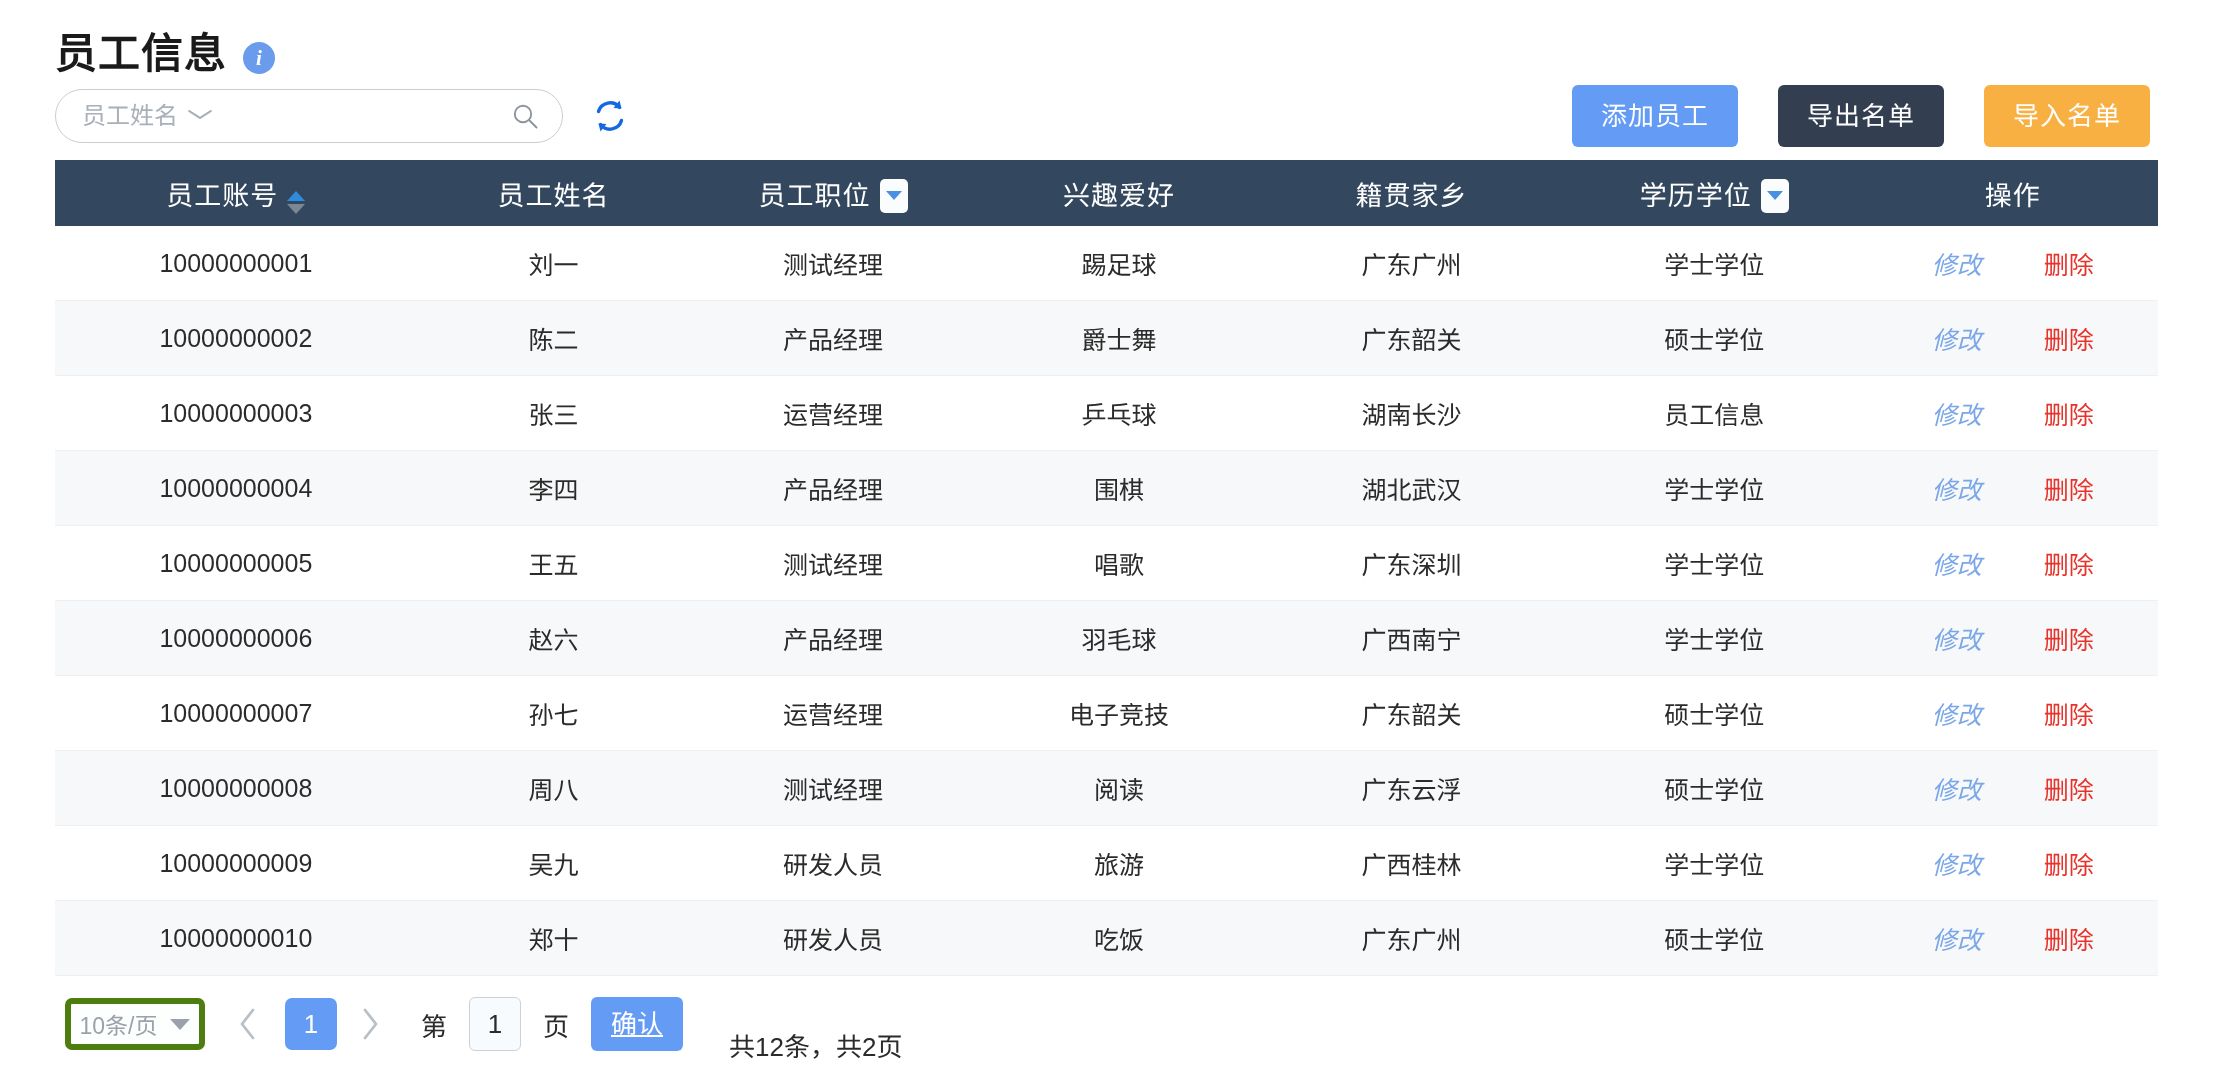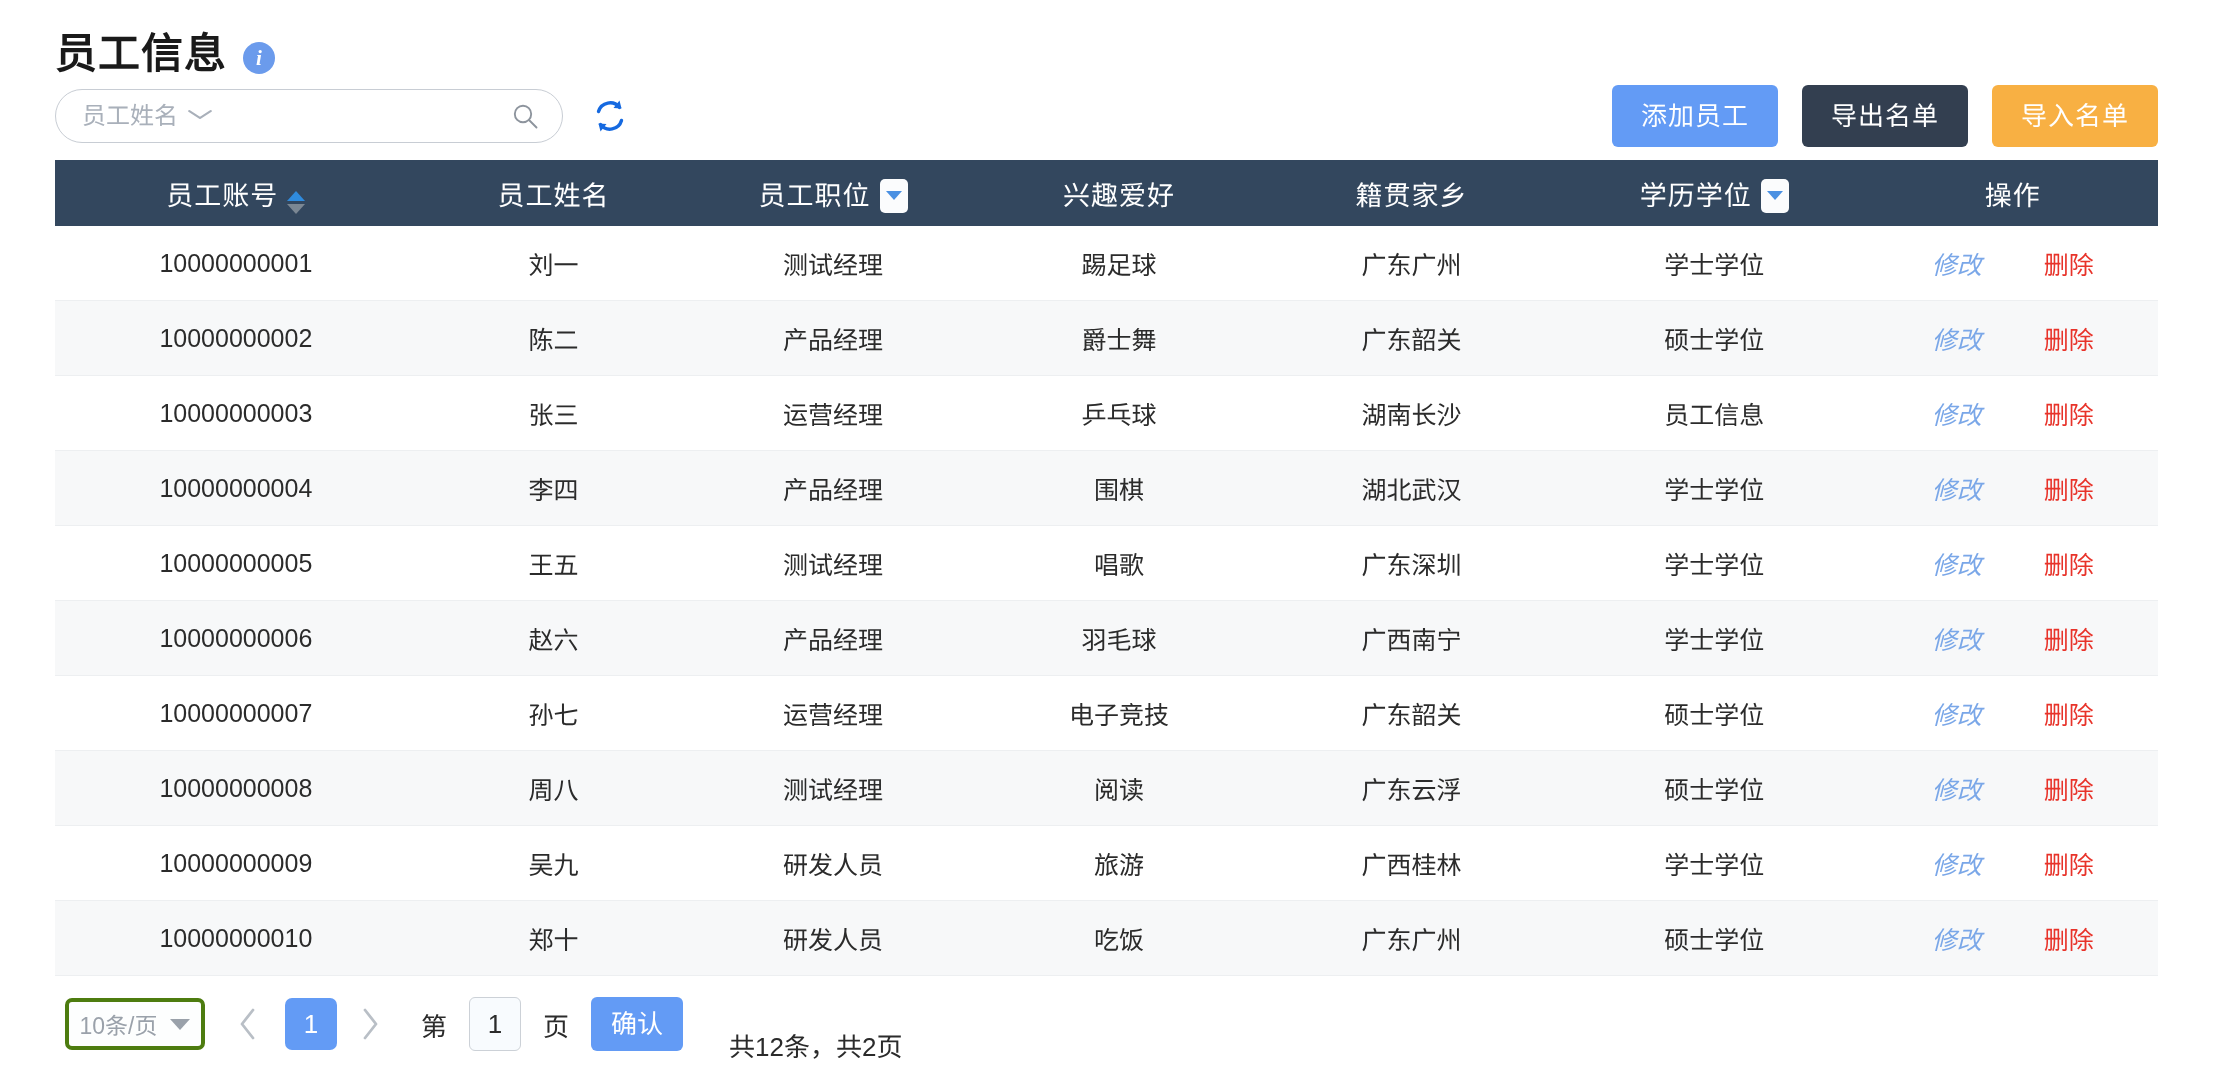--- a/index.html
+++ b/index.html
@@ -108,24 +108,24 @@
     height: 42px;
     display: inline-flex;
     align-items: center;
     justify-content: center;
     color: #1569e0;
     cursor: pointer;
   }
 
   .btn-group {
     position: absolute;
-    right: 0;
+    right: 8px;
     display: flex;
     align-items: center;
-    gap: 24px;
+    gap: 40px;
     margin-left: 44px;
   }
   .btn {
     border: none;
     border-radius: 6px;
     height: 62px;
     min-width: 166px;
     padding: 0 22px;
     font-size: 26px;
     font-family: inherit;
@@ -251,21 +251,21 @@
     display: flex;
     align-items: center;
     height: 96px;
     gap: 0;
     padding-left: 10px;
   }
   .page-size {
     width: 140px;
     height: 52px;
     box-sizing: border-box;
-    border: 4px solid #4d7c0f;
+    border: 6px solid #4d7c0f;
     border-radius: 7px;
     background: #fdfefe;
     display: inline-flex;
     align-items: center;
     justify-content: center;
     gap: 13px;
     color: #9aa1aa;
     font-size: 23px;
     cursor: pointer;
   }
@@ -325,20 +325,21 @@
     padding: 0 16px;
     border: none;
     border-radius: 6px;
     background: #639bf5;
     color: #ffffff;
     font-size: 26px;
     font-family: inherit;
     cursor: pointer;
     margin-left: 22px;
     line-height: 1;
+    text-decoration: underline;
   }
   .total-text {
     font-size: 26px;
     color: #2b2b2b;
     margin-left: 46px;
     margin-top: 40px;
   }
 </style>
 </head>
 <body>

